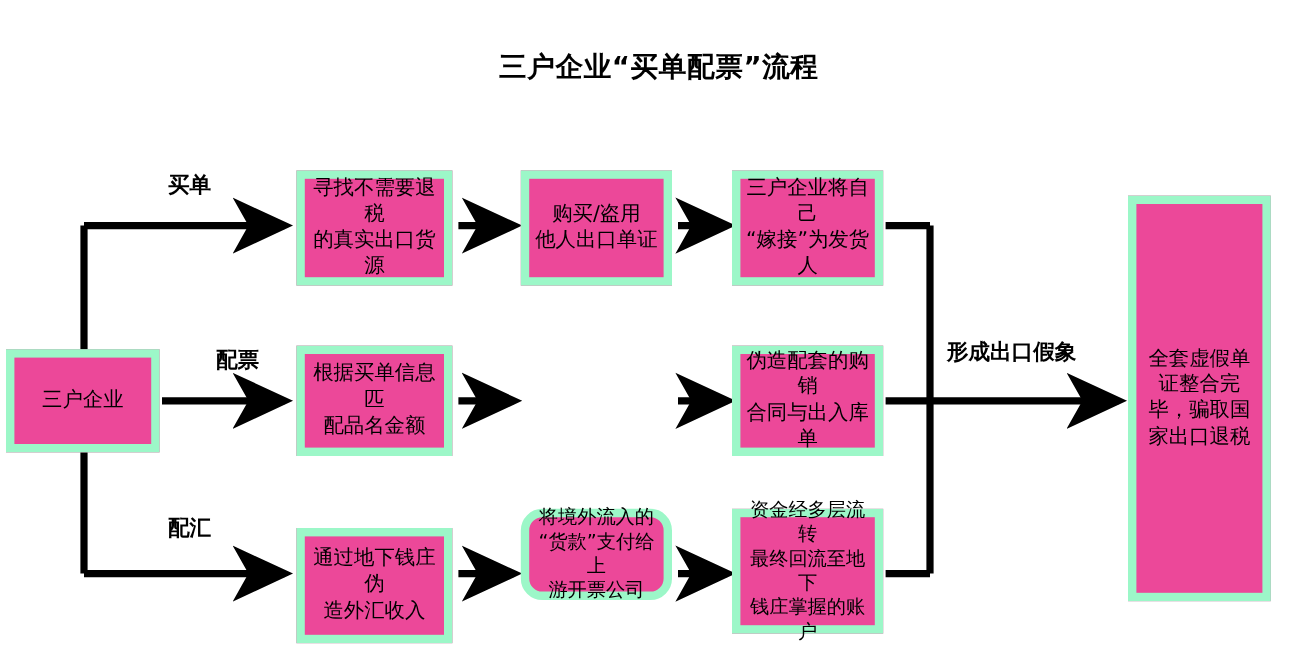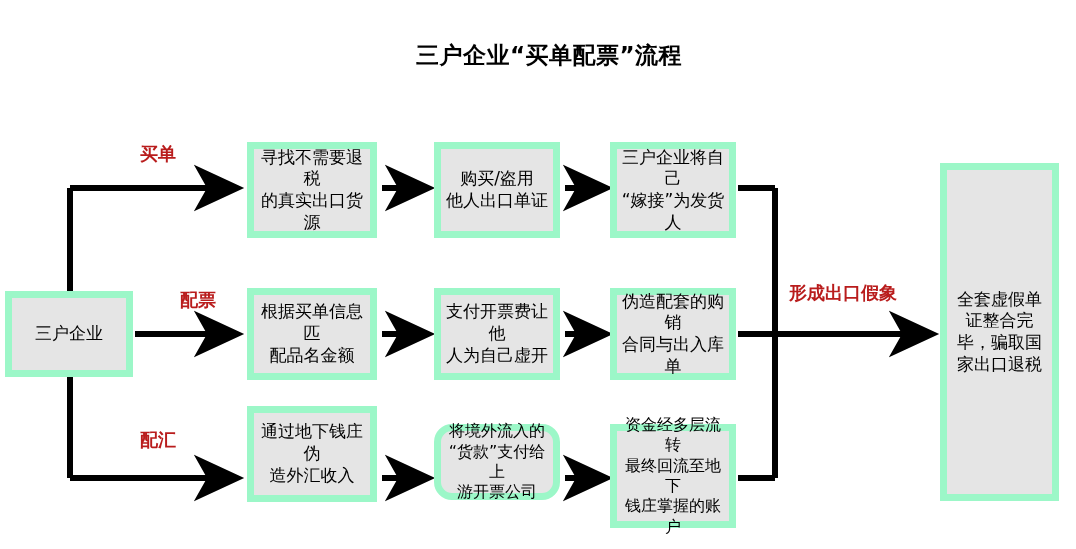--- a/index.html
+++ b/index.html
@@ -25,42 +25,42 @@
     text-align: center;
     font-size: 23px;
     font-weight: bold;
     color: #000000;
     letter-spacing: 0.5px;
     padding-left: 11px;
   }
   .node {
     position: absolute;
     box-sizing: border-box;
-    background: #e5e5e5;
+    background: #ec4899;
     border: 7px solid #9cf7c8;
     display: flex;
     align-items: center;
     justify-content: center;
     color: #000000;
     font-size: 17px;
     line-height: 1.28;
     text-align: center;
     white-space: pre-line;
     padding: 0 2px;
   }
   .node.compact { font-size: 16px; }
   .node-text {
     display: block;
     white-space: pre-line;
   }
   .edge-label {
     position: absolute;
     font-size: 18px;
     font-weight: bold;
-    color: #b91c1c;
+    color: #000000;
     white-space: nowrap;
   }
   svg#wires {
     position: absolute;
     left: 0;
     top: 0;
     width: 1076px;
     height: 549px;
     pointer-events: none;
   }
@@ -121,30 +121,26 @@
   </div>
   <div class="node" style="left:610px; top:142px; width:126px; height:96px;">
     <span class="node-text">三户企业将自己
 “嫁接”为发货人</span>
   </div>
 
   <div class="node" style="left:247px; top:288px; width:130px; height:92px;">
     <span class="node-text">根据买单信息匹
 配品名金额</span>
   </div>
-  <div class="node" style="left:434px; top:288px; width:126px; height:92px;">
-    <span class="node-text">支付开票费让他
-人为自己虚开</span>
-  </div>
   <div class="node" style="left:610px; top:288px; width:126px; height:92px;">
     <span class="node-text">伪造配套的购销
 合同与出入库单</span>
   </div>
 
-  <div class="node" style="left:247px; top:406px; width:130px; height:96px;">
+  <div class="node" style="left:247px; top:440px; width:130px; height:96px;">
     <span class="node-text">通过地下钱庄伪
 造外汇收入</span>
   </div>
   <div class="node compact" style="left:434px; top:424px; width:126px; height:76px;border-radius:18px;">
     <span class="node-text">将境外流入的
 “货款”支付给上
 游开票公司</span>
   </div>
   <div class="node compact" style="left:610px; top:424px; width:126px; height:104px;">
     <span class="node-text">资金经多层流转

